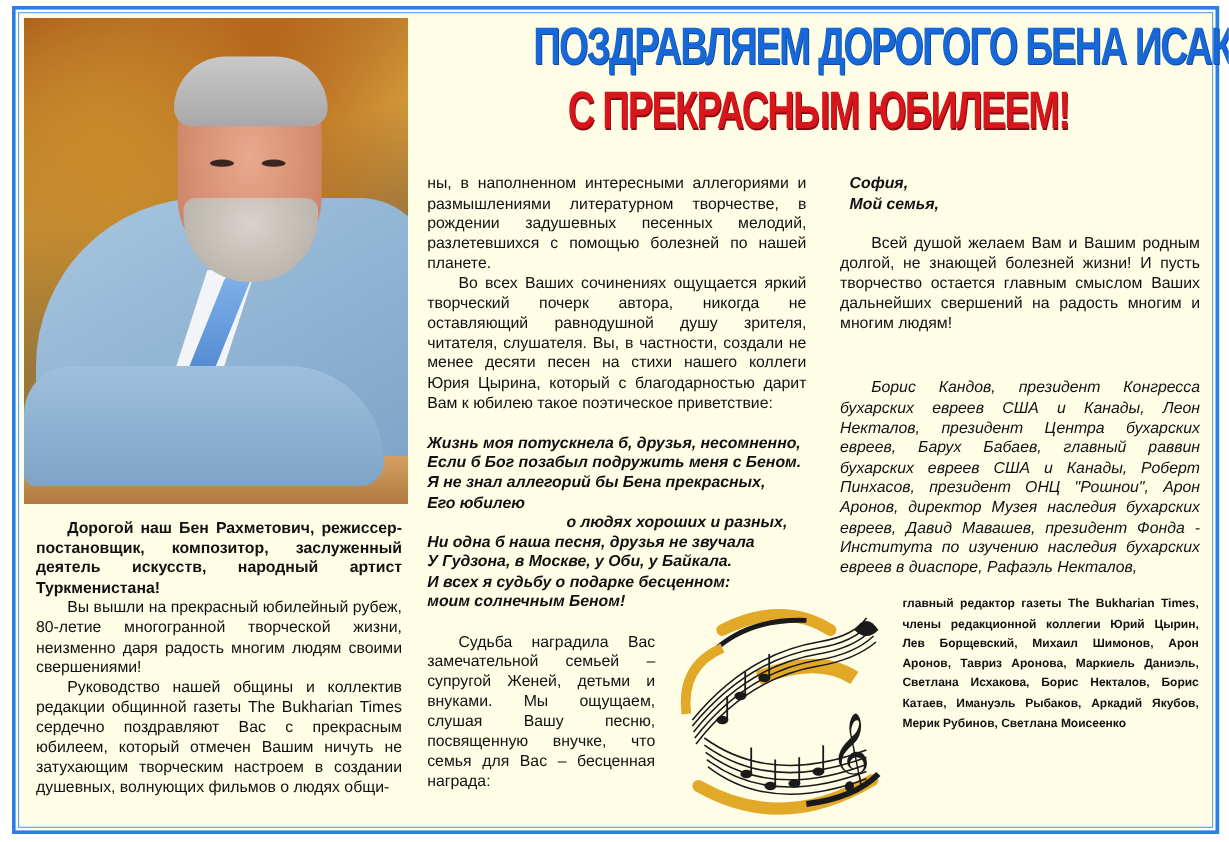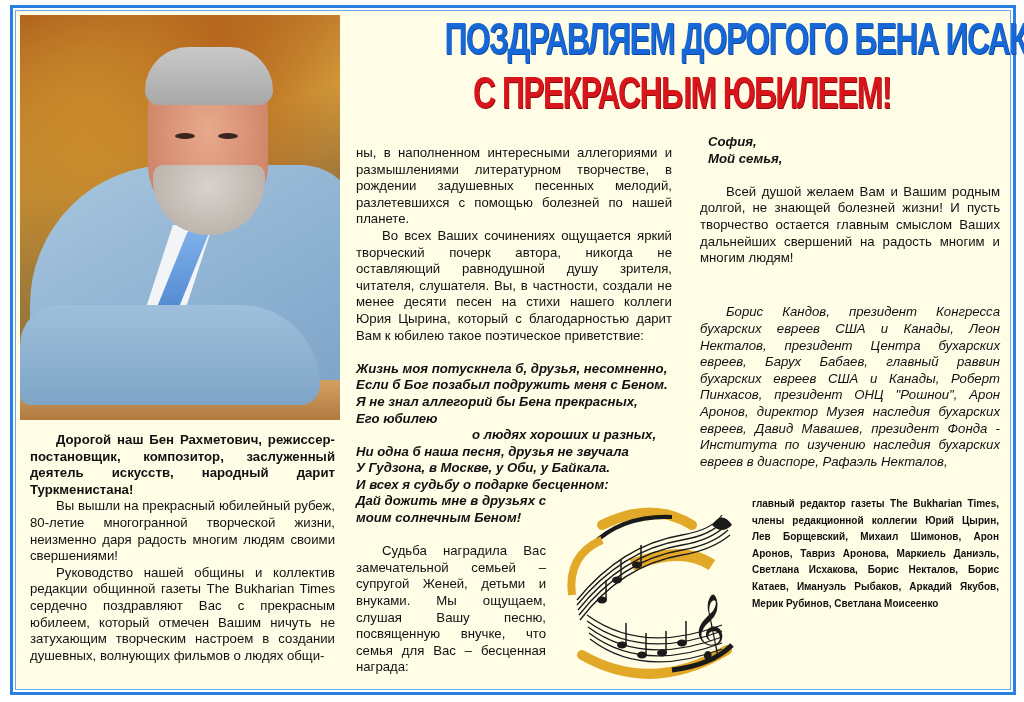--- a/index.html
+++ b/index.html
@@ -77,21 +77,21 @@
     letter-spacing: -2px; transform: scaleX(0.72); white-space: nowrap; margin-top: 4px;
     text-shadow: 1px 1px 0 #8a0c10;
   }
 
   .col { position: absolute; font-size: 13.2px; line-height: 16.6px; text-align: justify; }
   .col p { text-indent: 26px; }
   .col .b { font-weight: 700; }
   .col .i { font-style: italic; font-weight: 400; margin-top: 21px; }
   .col1 { left: 30px; top: 432px; width: 305px; }
   .col2 { left: 356px; top: 145px; width: 316px; }
-  .col3 { left: 700px; top: 134px; width: 300px; }
+  .col3 { left: 700px; top: 145px; width: 300px; }
 
   .poem { font-style: italic; font-weight: 700; text-align: left; }
   .poem div { white-space: nowrap; }
   .poem .indent { padding-left: 116px; }
 
   .spacer { height: 16.6px; }
 
   .music {
     position: absolute; left: 562px; top: 505px; width: 180px; height: 180px;
   }
@@ -114,39 +114,38 @@
   <div class="eye" style="left:198px"></div>
   <div class="beard"></div>
 </div>
 
 <h1 class="headline">
   <span class="l1">ПОЗДРАВЛЯЕМ ДОРОГОГО БЕНА ИСАКОВА</span>
   <span class="l2">С ПРЕКРАСНЫМ ЮБИЛЕЕМ!</span>
 </h1>
 
 <div class="col col1">
-  <p class="b">Дорогой наш Бен Рахметович, режиссер-постановщик, композитор, заслуженный деятель искусств, народный дарит Туркменистана!</p>
+  <p class="b">Дорогой наш Бен Рахметович, режиссер-постановщик, композитор, заслуженный деятель искусств, народный артист Туркменистана!</p>
   <p>Вы вышли на прекрасный юбилейный рубеж, 80-летие многогранной творческой жизни, неизменно даря радость многим людям своими свершениями!</p>
   <p>Руководство нашей общины и коллектив редакции общинной газеты The Bukharian Times сердечно поздравляют Вас с прекрасным юбилеем, который отмечен Вашим ничуть не затухающим творческим настроем в создании душевных, волнующих фильмов о людях общи-</p>
 </div>
 
 <div class="col col2">
   <p style="text-indent:0">ны, в наполненном интересными аллегориями и размышлениями литературном творчестве, в рождении задушевных песенных мелодий, разлетевшихся с помощью болезней по нашей планете.</p>
   <p>Во всех Ваших сочинениях ощущается яркий творческий почерк автора, никогда не оставляющий равнодушной душу зрителя, читателя, слушателя. Вы, в частности, создали не менее десяти песен на стихи нашего коллеги Юрия Цырина, который с благодарностью дарит Вам к юбилею такое поэтическое приветствие:</p>
   <div class="spacer"></div>
   <div class="poem">
     <div>Жизнь моя потускнела б, друзья, несомненно,</div>
     <div>Если б Бог позабыл подружить меня с Беном.</div>
     <div>Я не знал аллегорий бы Бена прекрасных,</div>
     <div>Его юбилею</div>
     <div class="indent">о людях хороших и разных,</div>
     <div>Ни одна б наша песня, друзья не звучала</div>
     <div>У Гудзона, в Москве, у Оби, у Байкала.</div>
     <div>И всех я судьбу о подарке бесценном:</div>
-    <div>Дай дожить мне в друзьях с</div>
     <div>моим солнечным Беном!</div>
   </div>
   <div class="spacer"></div>
   <p style="width:190px">Судьба наградила Вас замечательной семьей – супругой Женей, детьми и внуками. Мы ощущаем, слушая Вашу песню, посвященную внучке, что семья для Вас – бесценная награда:</p>
 </div>
 
 <svg class="music" viewBox="0 0 180 180">
   <path d="M40 20 Q90 -5 130 20" stroke="#e2a928" stroke-width="10" fill="none" stroke-linecap="round"></path>
   <path d="M30 40 Q60 10 110 12" stroke="#1a1a1a" stroke-width="4" fill="none"></path>
   <path d="M10 90 Q5 50 40 35" stroke="#e2a928" stroke-width="8" fill="none"></path>

